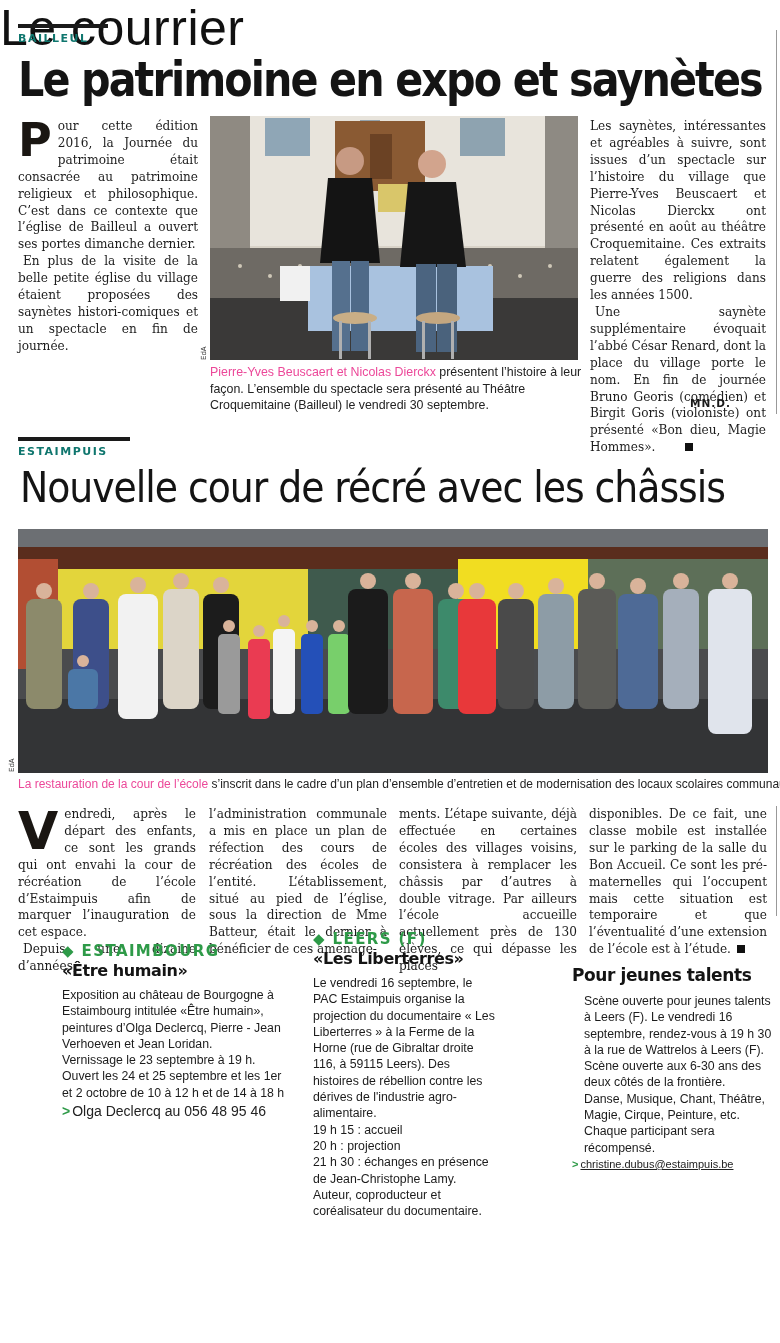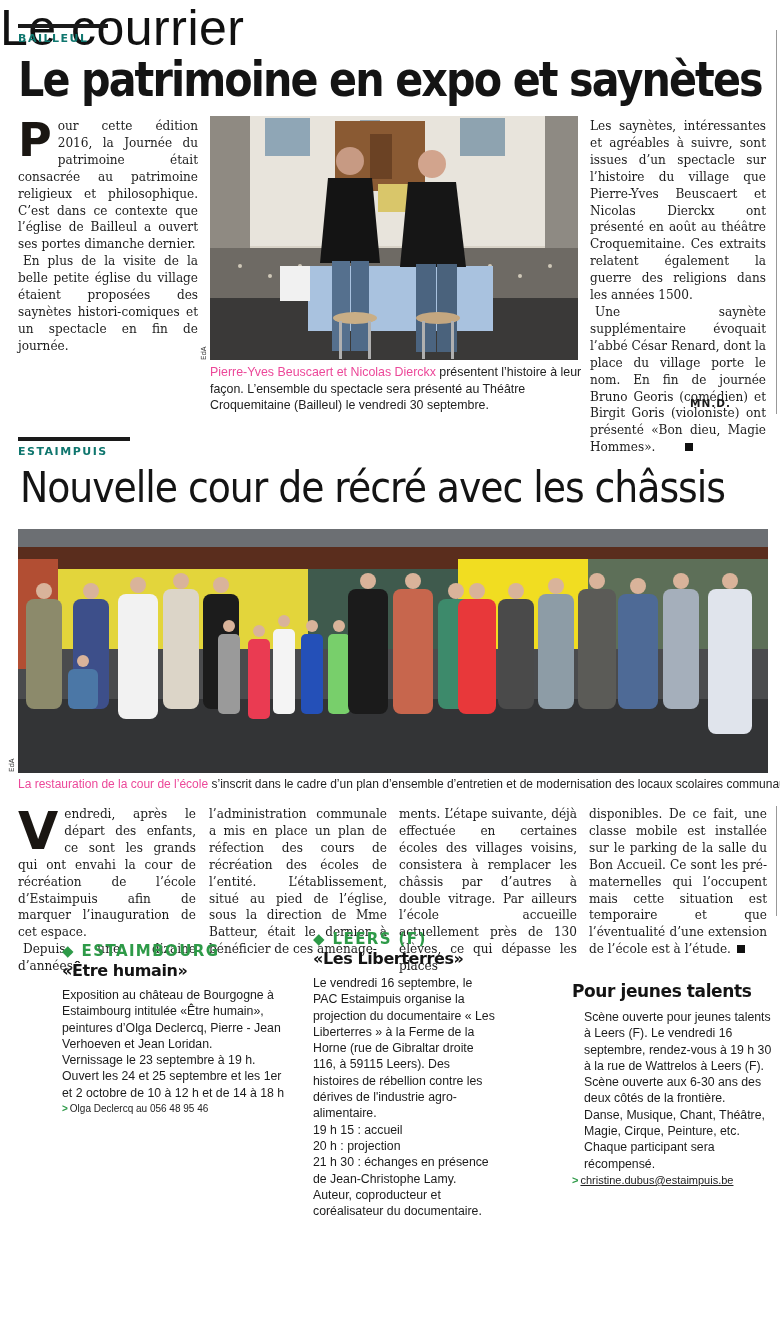--- a/index.html
+++ b/index.html
@@ -20,23 +20,23 @@
   .end-square { display: inline-block; width: 8px; height: 8px; background: #111; margin-left: 6px; }
   .byline { font-family: "DejaVu Sans", sans-serif; font-weight: bold; font-size: 10.5px; letter-spacing: 1px; text-align: left; }
 
   .photo { overflow: hidden; }
   .credit { font-family: "DejaVu Sans", sans-serif; font-size: 7px; color: #333; transform: rotate(-90deg); transform-origin: left top; white-space: nowrap; }
   .caption { font-family: "Liberation Sans", sans-serif; font-size: 12.4px; line-height: 16.5px; color: #222; }
   .caption b { font-weight: normal; color: #ec4899; }
   .col-rule { width: 1px; background: #999; }
 
   .brief-kicker { font-family: "DejaVu Sans", sans-serif; font-weight: bold; color: #2e9a48; font-size: 15px; letter-spacing: 1.4px; }
-  .brief-title { font-family: "DejaVu Sans", sans-serif; font-weight: bold; font-size: 16px; line-height: 20px; color: #141414; letter-spacing: -0.4px; margin-top: 16px; }
+  .brief-title { font-family: "DejaVu Sans", sans-serif; font-weight: bold; font-size: 16px; line-height: 20px; color: #141414; letter-spacing: -0.4px; }
   .brief-body { font-family: "Liberation Sans", sans-serif; font-size: 12.3px; line-height: 16.3px; color: #1c1c1c; }
-  .brief-contact { font-family: "Liberation Sans", sans-serif; font-size: 10px; color: #222; }
+  .brief-contact { font-family: "Liberation Sans", sans-serif; font-size: 14px; color: #222; }
   .arrow { color: #2e9a48; font-weight: bold; margin-right: 2px; }
   .link { text-decoration: underline; color: #222; }
 </style>
 </head>
 <body>
 
 <div class="abs masthead">Le courrier</div>
 
 <div class="abs kicker-rule" style="left:18px;top:24px;width:90px;"></div>
 <div class="abs kicker" style="left:18px;top:32px;">BAILLEUL</div>

